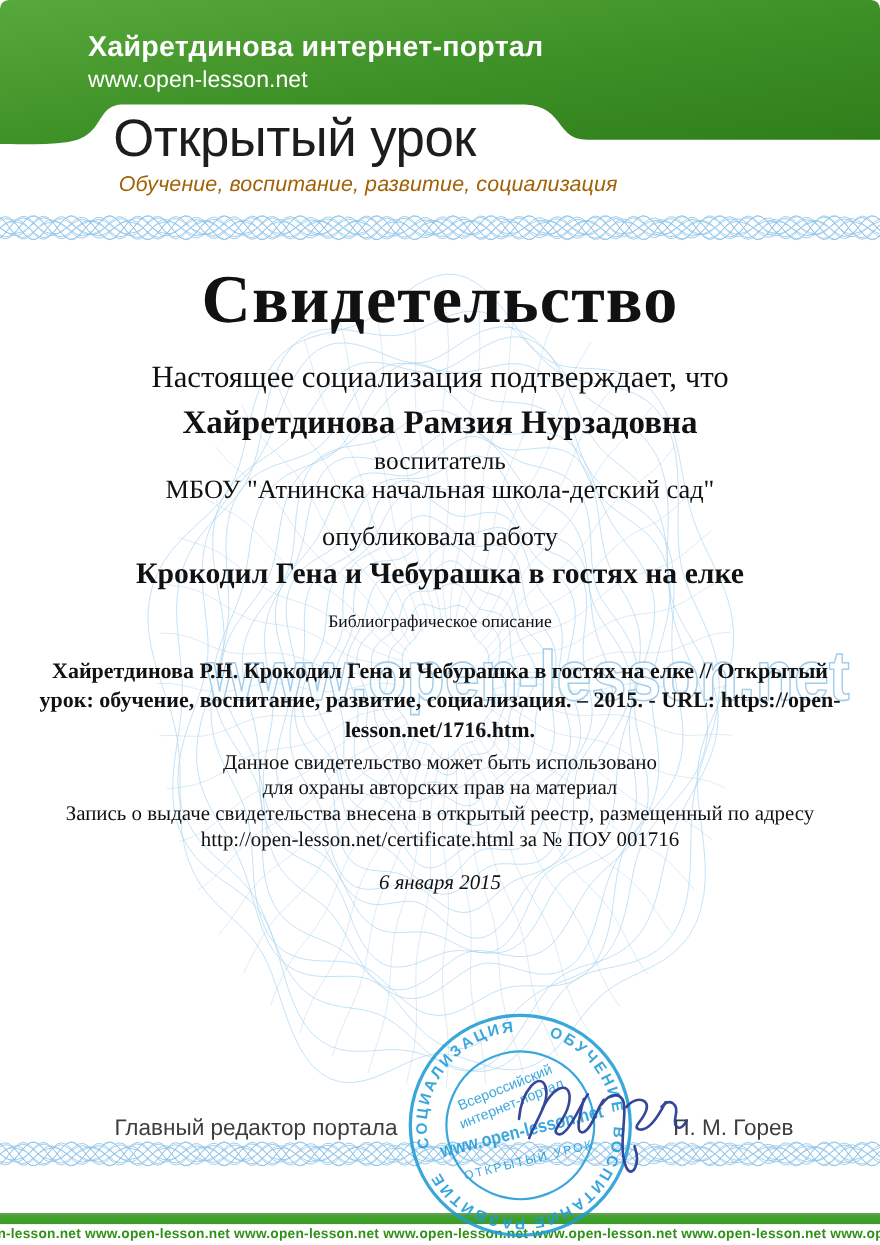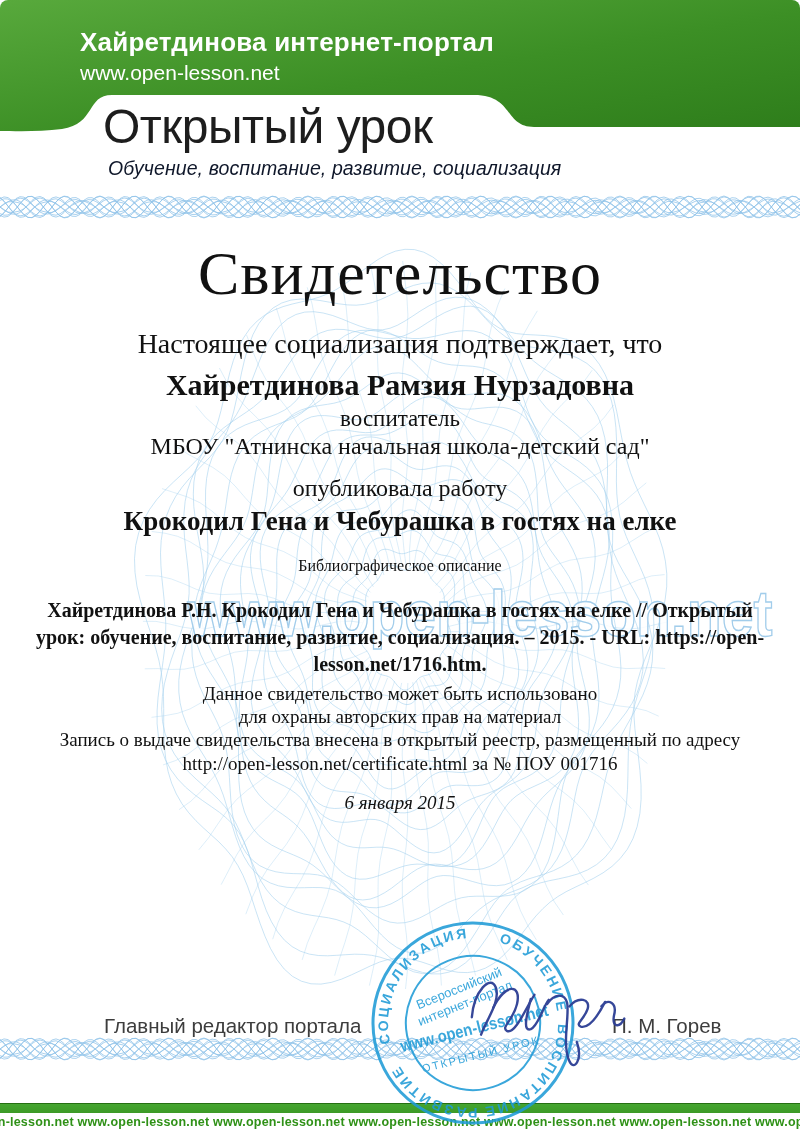--- a/index.html
+++ b/index.html
@@ -6,33 +6,33 @@
   .page{position:relative;width:800px;height:1132px;margin:0 auto;background:#fff;
         font-family:"Liberation Sans",sans-serif;overflow:hidden;border-radius:8px 8px 0 0;}
 
   
   .header-svg{position:absolute;top:0;left:0;z-index:4;}
   .portal-title{position:absolute;left:80px;top:27px;z-index:5;color:#fff;font-weight:bold;
                 font-size:26px;letter-spacing:0.2px;}
   .portal-url{position:absolute;left:80px;top:61px;z-index:5;color:#fff;font-size:21px;}
   .site-name{position:absolute;left:103px;top:99px;z-index:5;color:#1d1d1d;font-size:48px;
              font-weight:500;letter-spacing:-0.5px;}
-  .site-tagline{position:absolute;left:108px;top:157px;z-index:5;color:#0f172a;font-size:19.5px;
+  .site-tagline{position:absolute;left:108px;top:157px;z-index:5;color:#a16207;font-size:19.5px;
                 font-style:italic;letter-spacing:0.1px;}
 
   
   .band-top{position:absolute;left:0;top:194px;z-index:1;}
   .band-bottom{position:absolute;left:0;top:1036px;z-index:1;}
   .rosette{position:absolute;left:0;top:225px;z-index:1;}
   .watermark-svg{position:absolute;left:0;top:560px;z-index:2;}
 
   
   .cline{position:absolute;left:0;right:0;text-align:center;z-index:3;
          font-family:"Liberation Serif","DejaVu Serif",serif;color:#111;}
-  .cert-title{top:238px;font-size:62px;font-weight:normal;letter-spacing:1px;}
+  .cert-title{top:238px;font-size:62px;font-weight:bold;letter-spacing:1px;}
   .cert-statement{top:328px;font-size:28px;}
   .cert-name{top:368px;font-size:30px;font-weight:bold;}
   .cert-role{top:406px;font-size:23px;}
   .cert-org{top:433px;font-size:24px;}
   .cert-action{top:475px;font-size:24px;}
   .cert-work{top:506px;font-size:27px;font-weight:bold;}
   .bib-heading{top:557px;font-size:16px;}
   .bib-text{top:588px;font-size:20px;font-weight:bold;line-height:1.35;
             margin:9px auto;left:25px;right:25px;max-width:760px;}
   .usage{top:682px;font-size:19px;line-height:1.22;}

